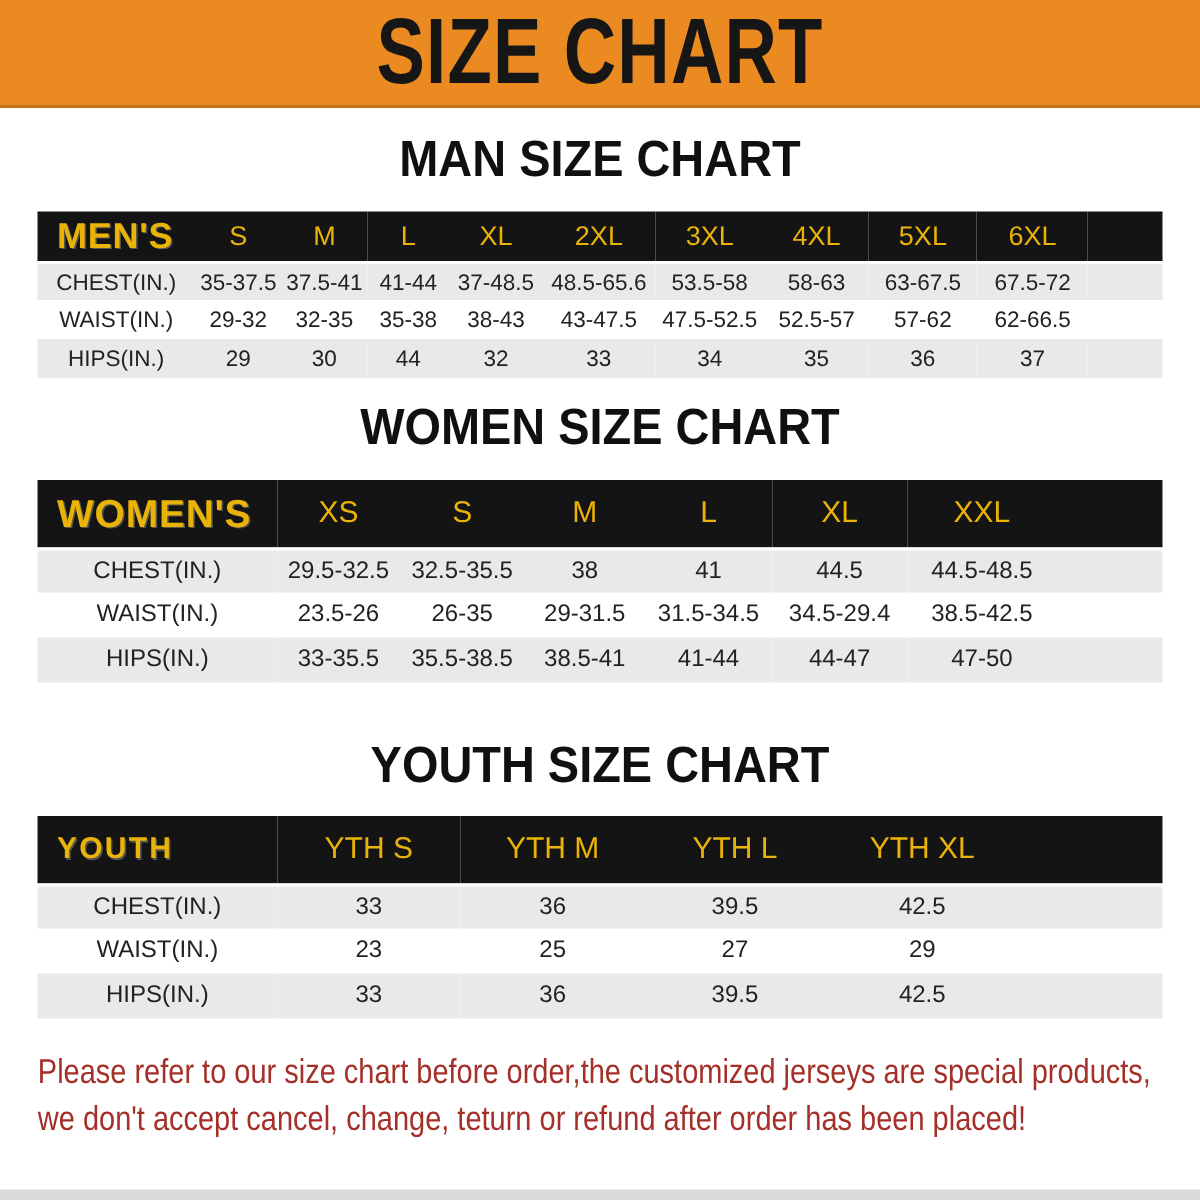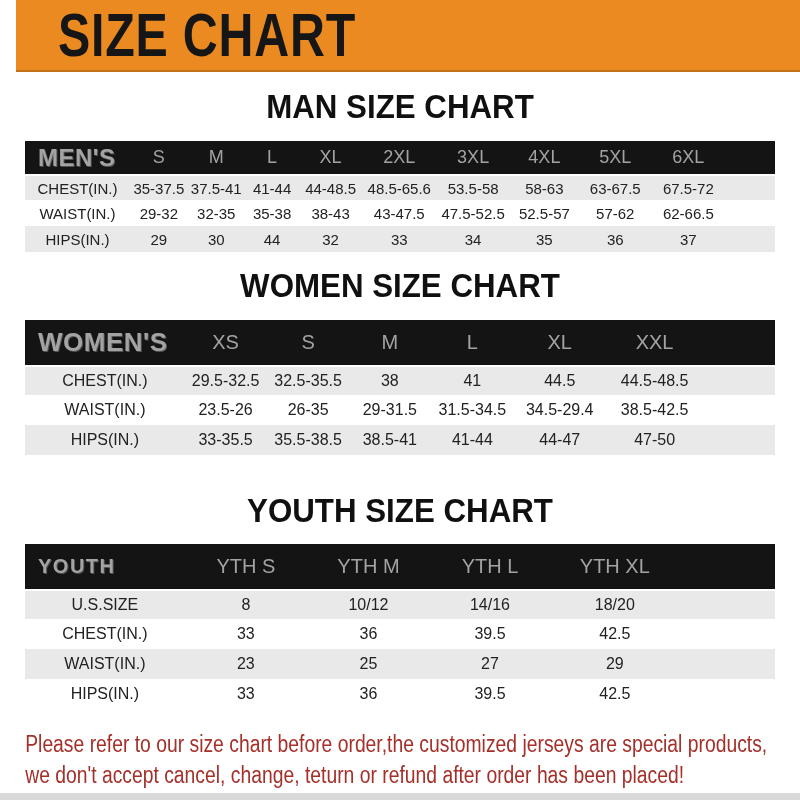--- a/index.html
+++ b/index.html
@@ -16,21 +16,21 @@
     background:#ffffff;
     position:relative;
     overflow:hidden;
     color:#1a1a1a;
   }
   
   .banner{
     height:72px;
     background:var(--banner_bg,#EB8A20);
     border-bottom:2px solid rgba(120,70,10,0.35);
-    display:flex;align-items:center;margin-left:16px;
+    display:flex;align-items:center;justify-content:center;
   }
   .banner-title{
     font-size:62px;
     font-weight:900;
     letter-spacing:1px;
     color:#161616;
     transform:scaleX(0.78);
     transform-origin:50% 50%;
     white-space:nowrap;
     line-height:1;
@@ -52,21 +52,21 @@
   
   .size-table{
     width:750px;
     margin:0 25px;
     border-collapse:separate;
     border-spacing:0;
     table-layout:fixed;
   }
   .size-table thead th{
     background:var(--bar_bg,#141414);
-    color:#a3a3a3;
+    color:#eab308;
     font-weight:400;
     text-align:center;
     vertical-align:middle;
     white-space:nowrap;
   }
   .size-table thead th.corner{
     text-align:left;
     padding-left:13px;
     font-weight:700;
     letter-spacing:0.5px;
@@ -149,21 +149,21 @@
       <th>6XL</th>
       <th></th>
     </tr>
   </thead>
   <tbody>
     <tr>
       <th class="row-label">CHEST(IN.)</th>
       <td>35-37.5</td>
       <td>37.5-41</td>
       <td>41-44</td>
-      <td>44-48.5</td>
+      <td>37-48.5</td>
       <td>48.5-65.6</td>
       <td>53.5-58</td>
       <td>58-63</td>
       <td>63-67.5</td>
       <td>67.5-72</td>
       <td></td>
     </tr>
     <tr>
       <th class="row-label">WAIST(IN.)</th>
       <td>29-32</td>
@@ -268,28 +268,20 @@
       <th class="corner">YOUTH</th>
       <th>YTH S</th>
       <th>YTH M</th>
       <th>YTH L</th>
       <th>YTH XL</th>
       <th></th>
     </tr>
   </thead>
   <tbody>
     <tr>
-      <th class="row-label">U.S.SIZE</th>
-      <td>8</td>
-      <td>10/12</td>
-      <td>14/16</td>
-      <td>18/20</td>
-      <td></td>
-    </tr>
-    <tr>
       <th class="row-label">CHEST(IN.)</th>
       <td>33</td>
       <td>36</td>
       <td>39.5</td>
       <td>42.5</td>
       <td></td>
     </tr>
     <tr>
       <th class="row-label">WAIST(IN.)</th>
       <td>23</td>

